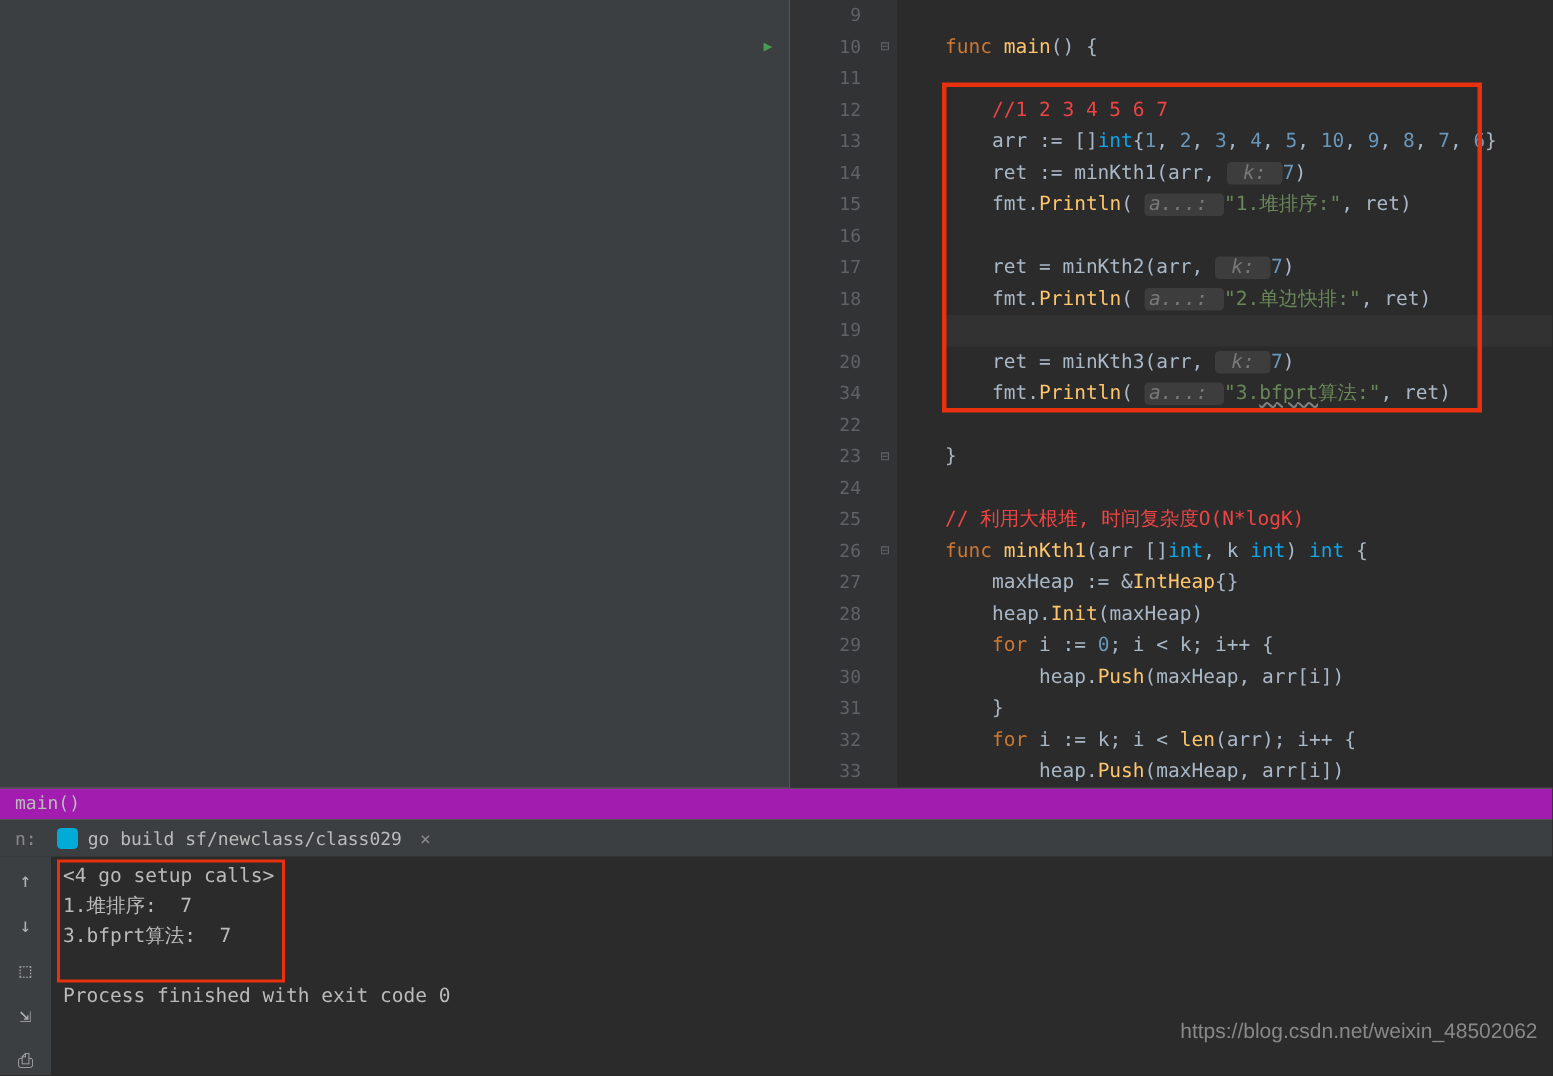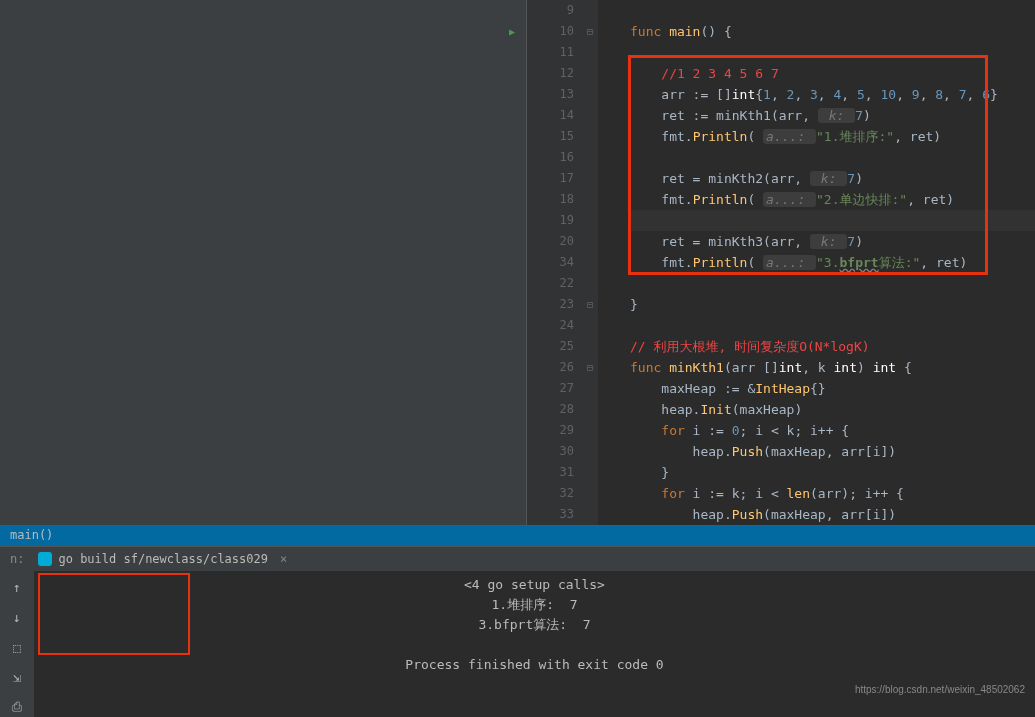--- a/index.html
+++ b/index.html
@@ -67,28 +67,28 @@
   position: absolute;
   border: 3px solid #e8310e;
   pointer-events: none;
 }
 .hb1 { top: 55px; left: 2px; width: 360px; height: 220px; }
 .kw { color: #cc7832; }
 .fn { color: #ffc66d; }
 .str { color: #6a8759; }
 .num { color: #6897bb; }
 .com { color: #ef4444; }
-.typ { color: #ffffff; }
+.typ { color: #0ea5e9; }
 .param-hint { background: #3d3d3d; color: #787878; padding: 0 3px; border-radius: 3px; font-style: italic; }
 .ident { color: #a9b7c6; }
 .caret-line { background: #323232; }
-.wavy { text-decoration: underline wavy #808080; font-weight: bold; }
+.wavy { text-decoration: underline wavy #808080; }
 .breadcrumb {
   height: 22px;
-  background: #0369a1;
+  background: #a21caf;
   padding: 2px 10px;
   color: #bbb;
   font-size: 12px;
   border-top: 1px solid #555;
 }
 .bottom-panel {
   flex: 1;
   background: #2b2b2b;
   border-top: 1px solid #555;
   display: flex;
@@ -132,33 +132,33 @@
   color: #afb1b3;
 }
 .tool-btn { width: 20px; height: 20px; display: flex; align-items: center; justify-content: center; cursor: pointer; }
 .console-out {
   flex: 1;
   padding: 4px 8px;
   line-height: 20px;
   color: #bbb;
   position: relative;
 }
-.console-line { height: 20px; white-space: pre; text-align: center; }
+.console-line { height: 20px; white-space: pre; }
 .hb2 {
   position: absolute;
   border: 2px solid #e8310e;
   top: 2px; left: 4px; width: 152px; height: 82px;
   pointer-events: none;
 }
 .watermark {
   position: absolute;
   right: 10px;
   bottom: 22px;
   color: #888;
-  font-size: 10px;
+  font-size: 14px;
   font-family: Arial, sans-serif;
 }
 </style>
 </head>
 <body>
 
 <div class="top-area">
   <div class="left-panel"></div>
   <div class="editor-area">
     <div class="gutter" id="gutter">

